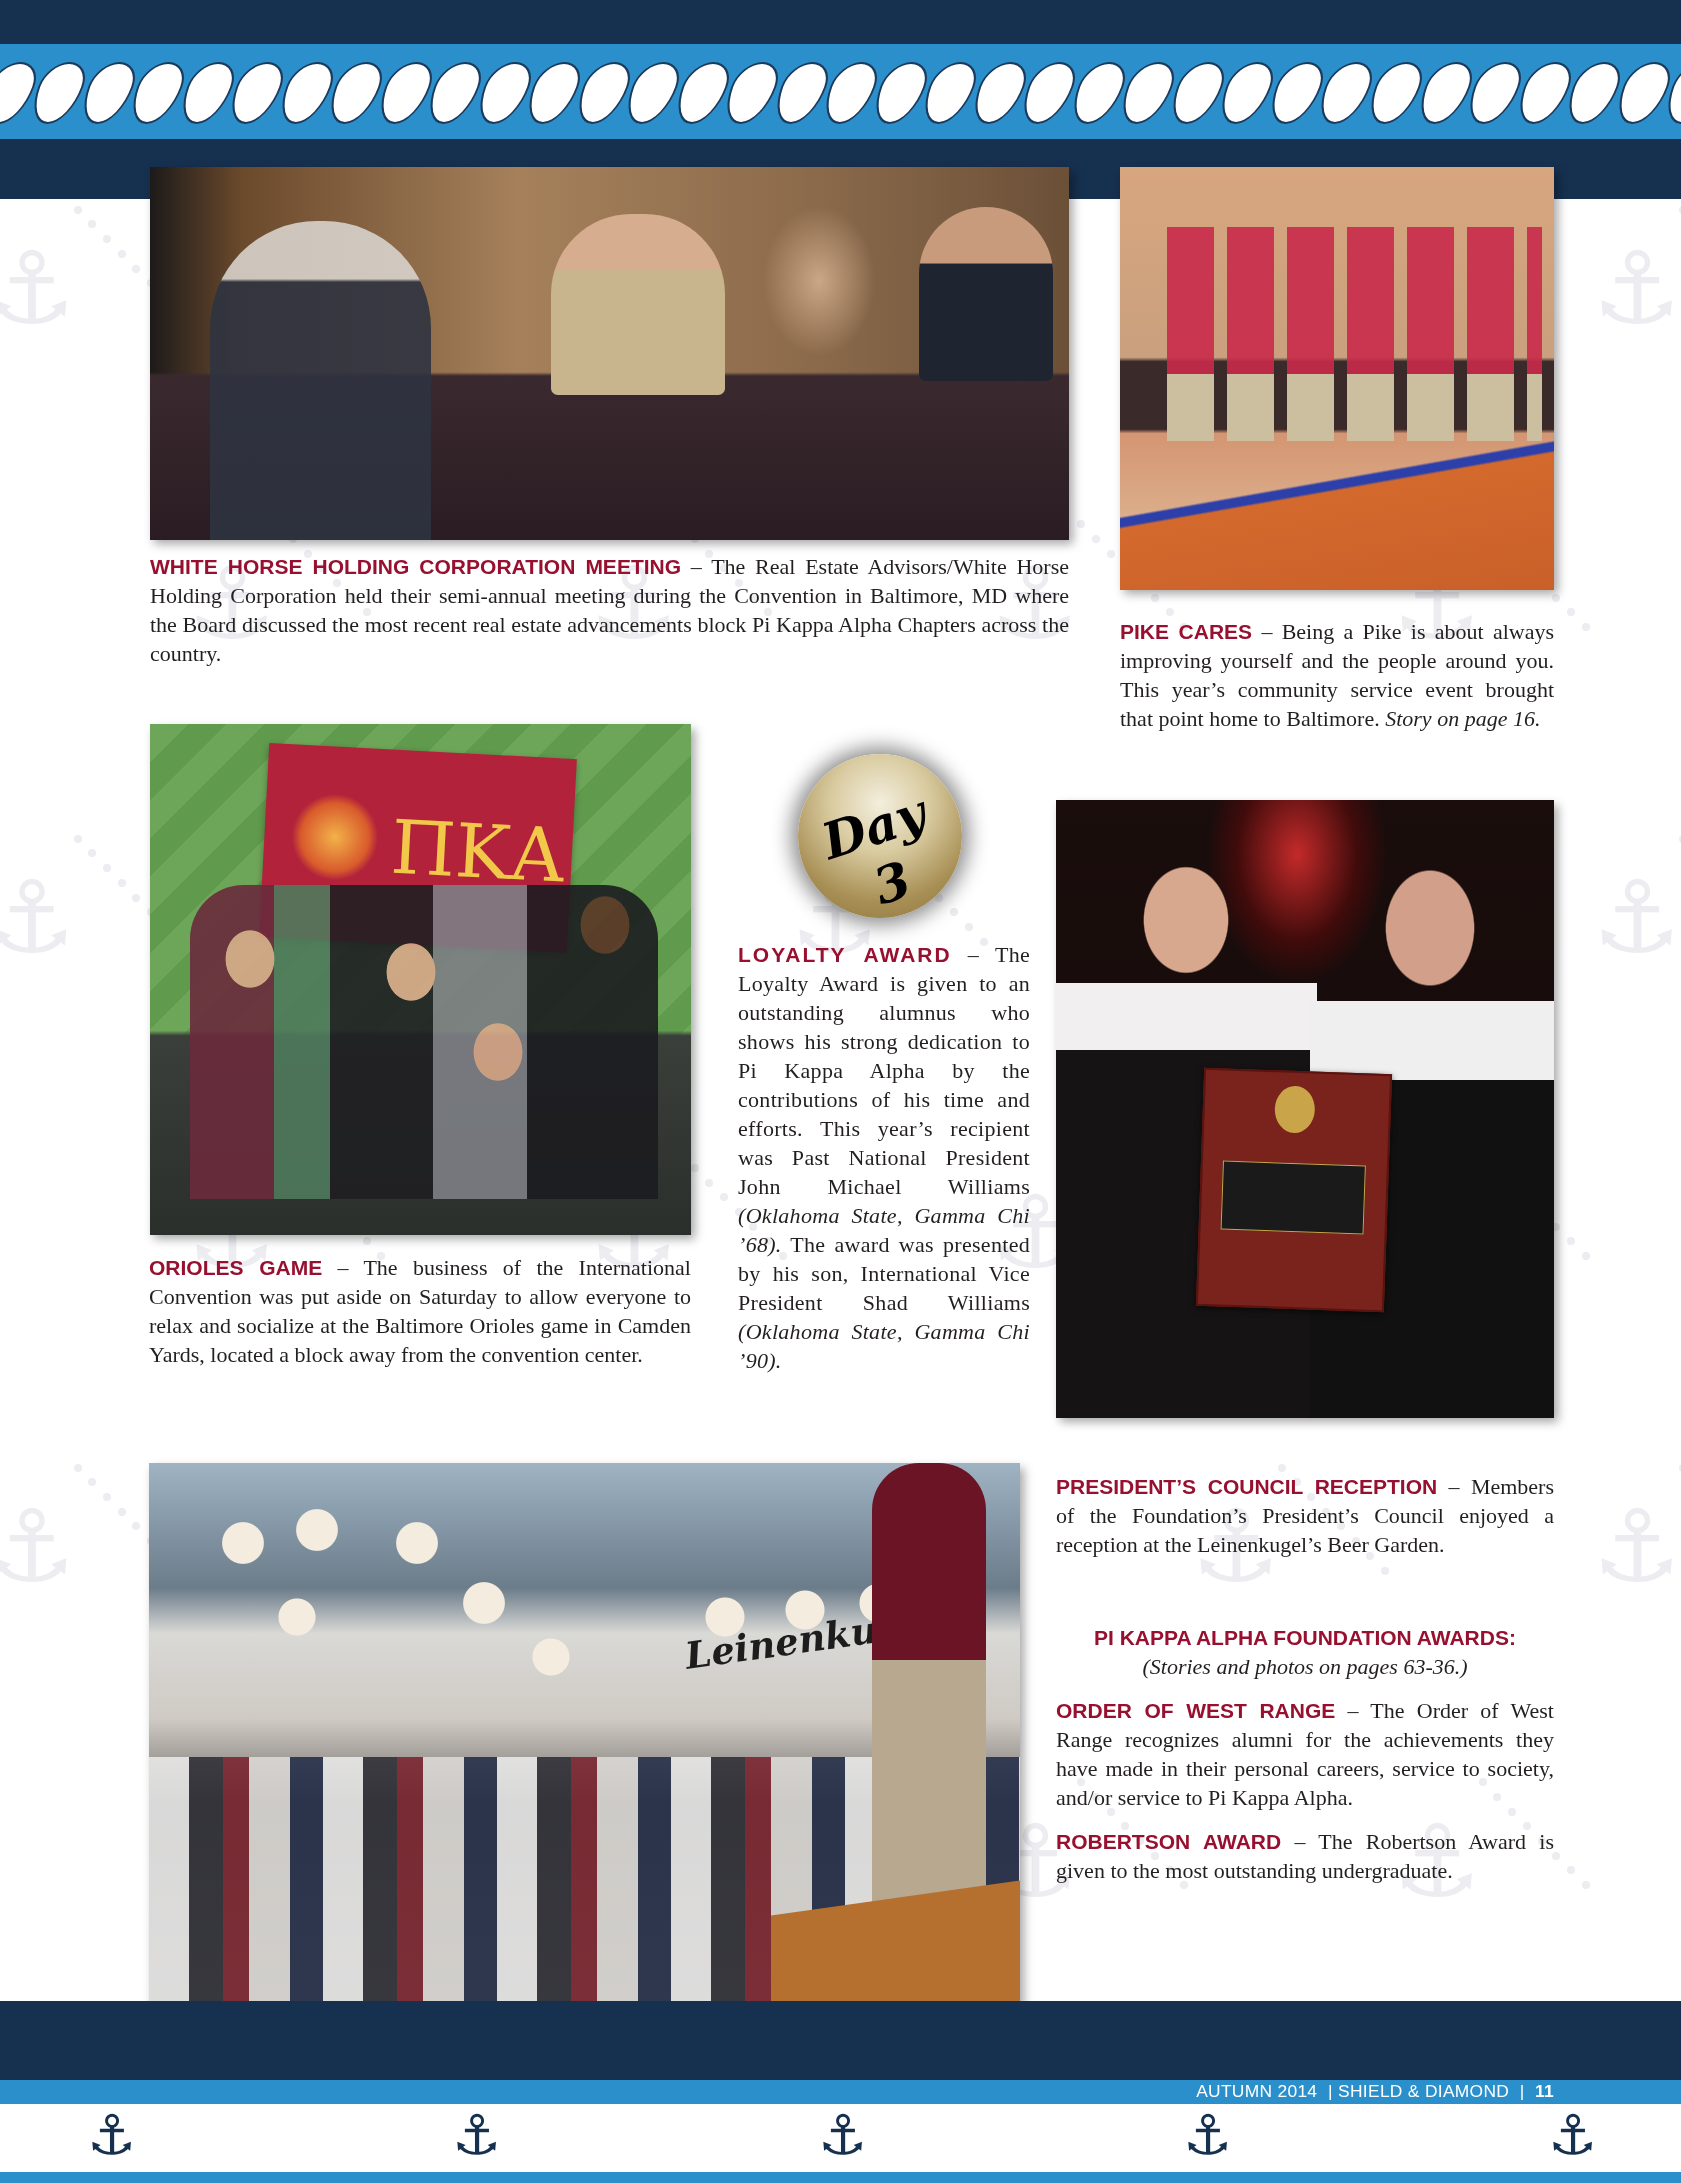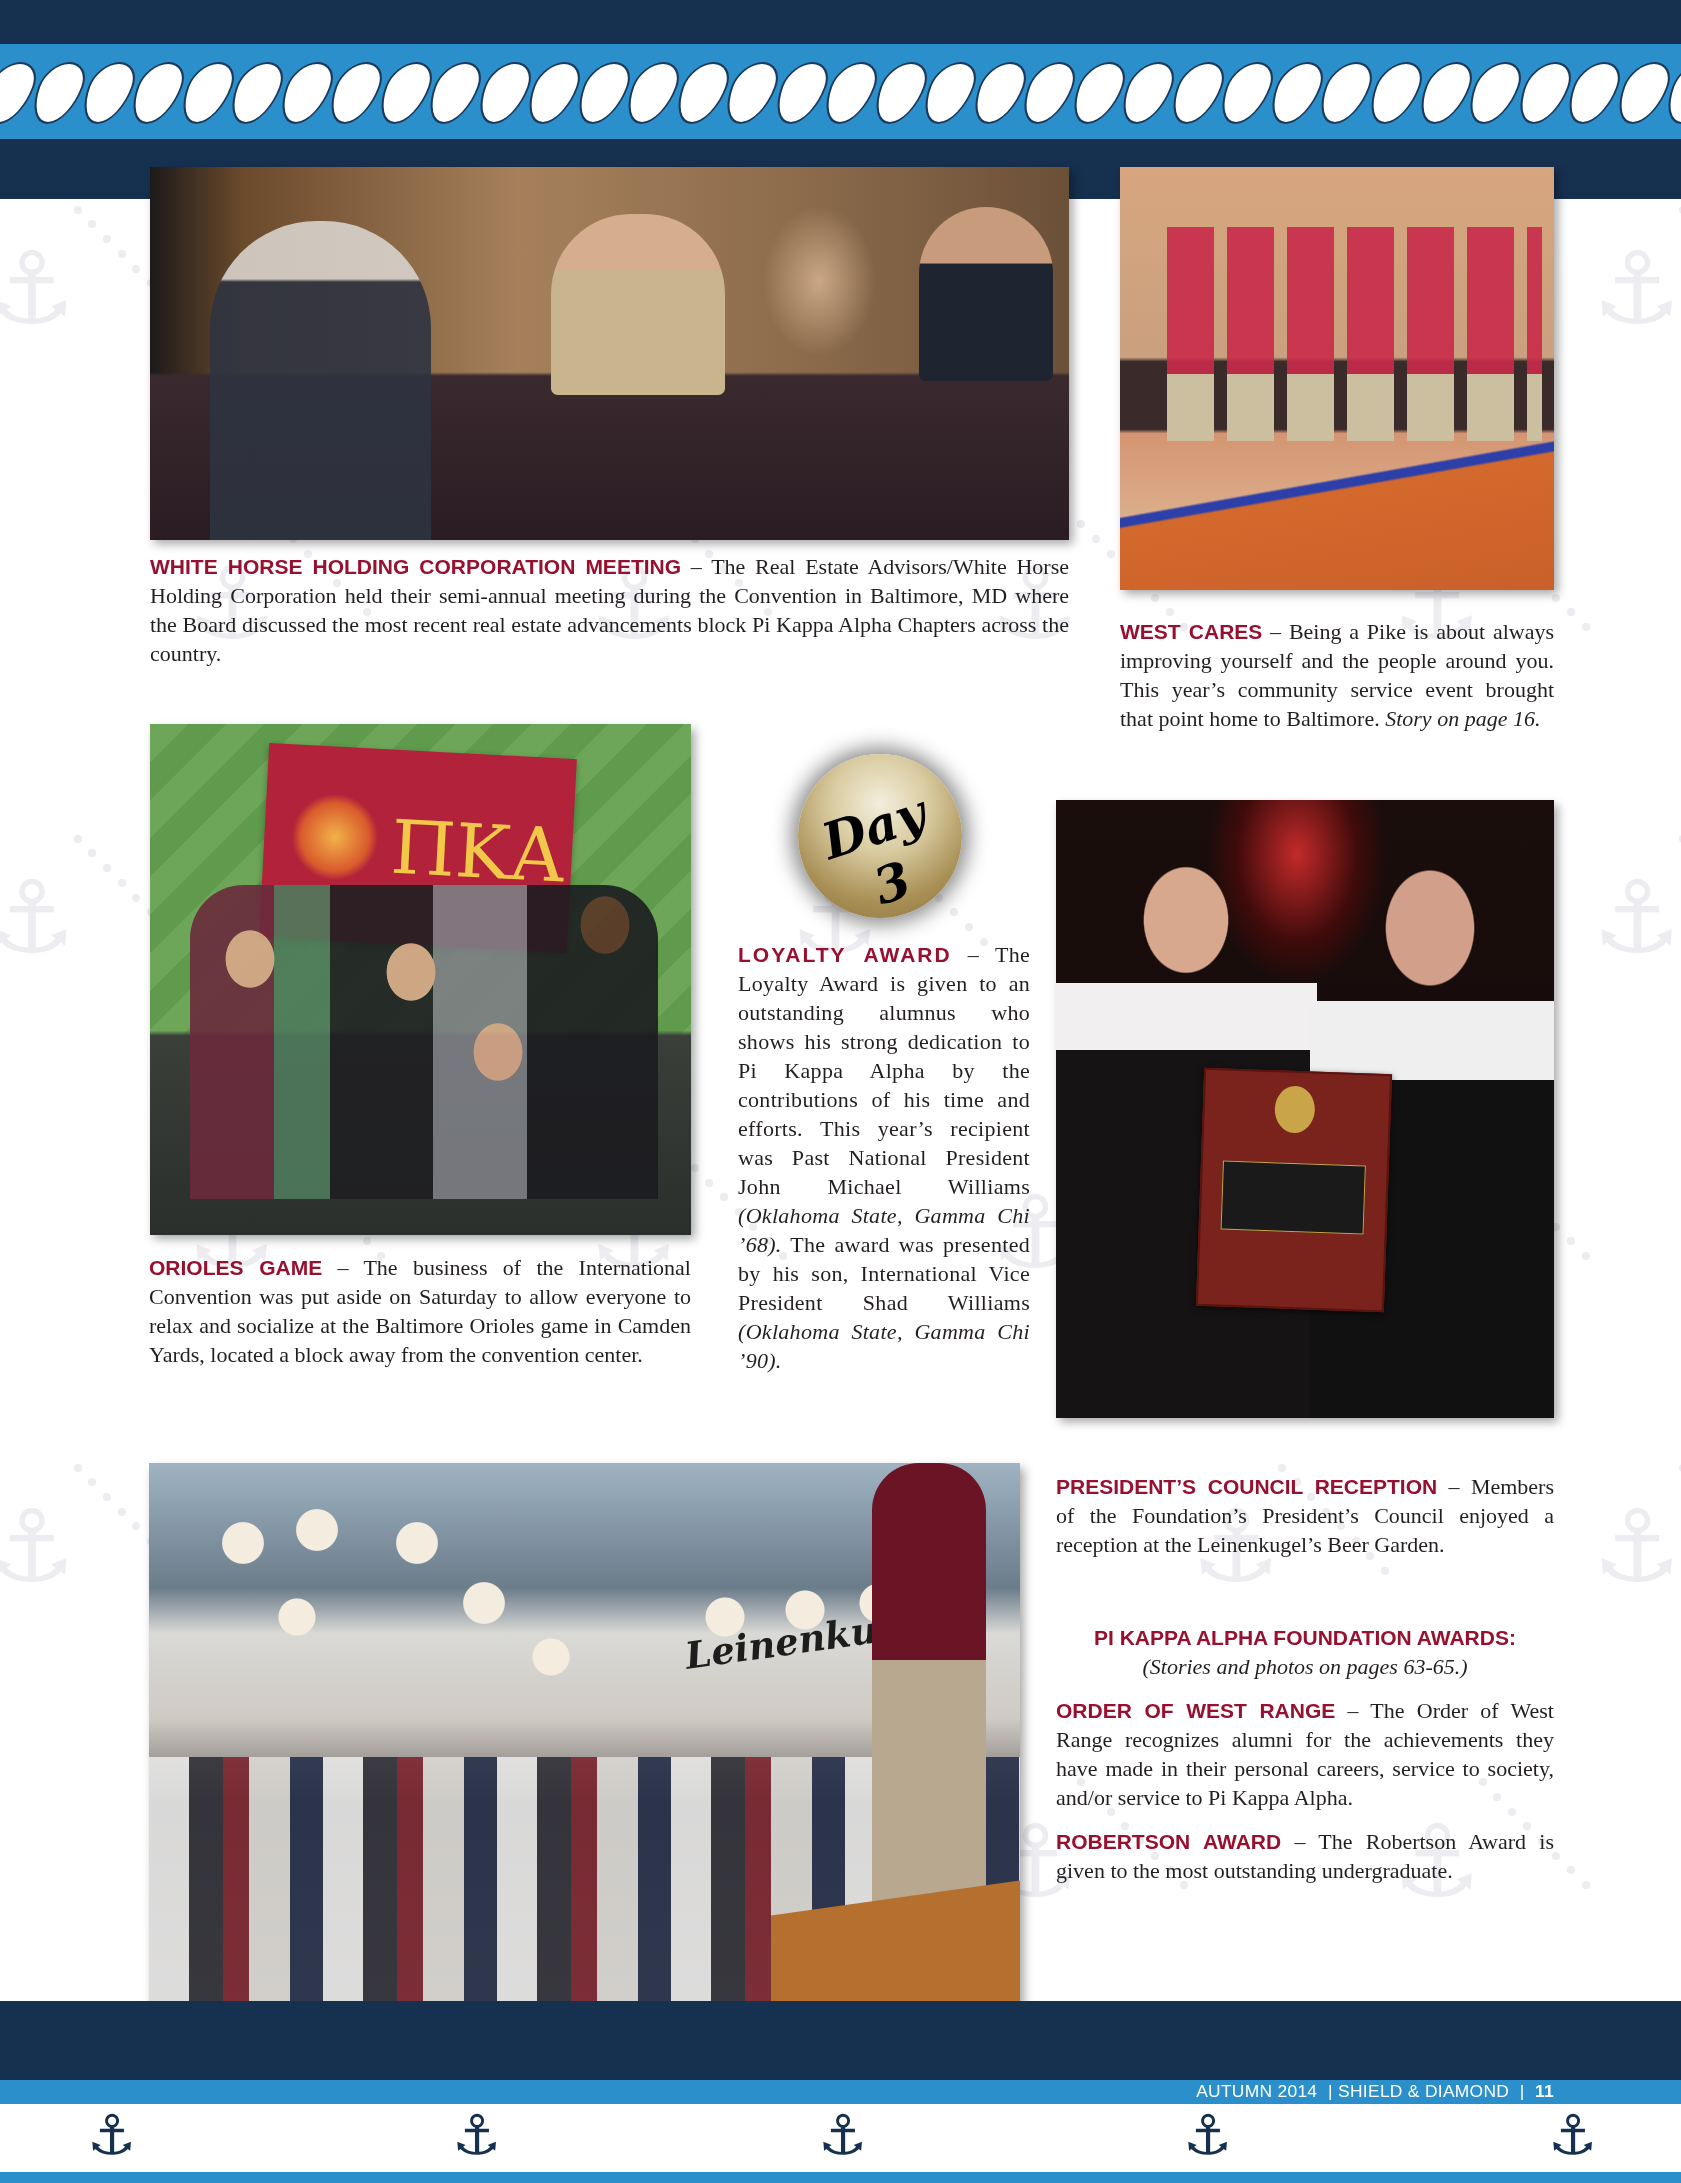--- a/index.html
+++ b/index.html
@@ -409,38 +409,38 @@
 </div>
 
 <div class="badge"></div>
 <div class="badge-text">Day 3</div>
 
 <div class="caption" style="left:150px;top:552px;width:919px;">
   <span class="head">WHITE HORSE HOLDING CORPORATION MEETING</span><span> – </span><span>The Real Estate Advisors/White Horse Holding Corporation held their semi-annual meeting during the Convention in Baltimore, MD where the Board discussed the most recent real estate advancements block Pi Kappa Alpha Chapters across the country.</span>
 </div>
 
 <div class="caption" style="left:1120px;top:617px;width:434px;">
-  <span class="head">WEST CARES</span><span> – </span><span>Being a Pike is about always improving yourself and the people around you. This year’s community service event brought that point home to Baltimore. </span><em>Story on page 16.</em>
+  <span class="head">PIKE CARES</span><span> – </span><span>Being a Pike is about always improving yourself and the people around you. This year’s community service event brought that point home to Baltimore. </span><em>Story on page 16.</em>
 </div>
 
 <div class="caption loyalty" style="left:738px;top:940px;width:292px;">
   <span class="head">LOYALTY AWARD</span><span> – </span><span>The Loyalty Award is given to an outstanding alumnus who shows his strong dedication to Pi Kappa Alpha by the contributions of his time and efforts. This year’s recipient was Past National President John Michael Williams </span><em>(Oklahoma State, Gamma Chi ’68).</em><span> The award was presented by his son, International Vice President Shad Williams </span><em>(Oklahoma State, Gamma Chi ’90).</em>
 </div>
 
 <div class="caption" style="left:149px;top:1253px;width:542px;">
   <span class="head">ORIOLES GAME</span><span> – </span><span>The business of the International Convention was put aside on Saturday to allow everyone to relax and socialize at the Baltimore Orioles game in Camden Yards, located a block away from the convention center.</span>
 </div>
 
 <div class="caption" style="left:1056px;top:1472px;width:498px;">
   <span class="head">PRESIDENT’S COUNCIL RECEPTION</span><span> – </span><span>Members of the Foundation’s President’s Council enjoyed a reception at the Leinenkugel’s Beer Garden.</span>
 </div>
 
 <div class="caption" style="left:1056px;top:1623px;width:498px;text-align:center;">
   <div class="head">PI KAPPA ALPHA FOUNDATION AWARDS:</div>
-  <em>(Stories and photos on pages 63-65.)</em>
+  <em>(Stories and photos on pages 63-36.)</em>
 </div>
 
 <div class="caption" style="left:1056px;top:1696px;width:498px;">
   <span class="head">ORDER OF WEST RANGE</span><span> – </span><span>The Order of West Range recognizes alumni for the achievements they have made in their personal careers, service to society, and/or service to Pi Kappa Alpha.</span>
 </div>
 
 <div class="caption" style="left:1056px;top:1827px;width:498px;">
   <span class="head">ROBERTSON AWARD</span><span> – </span><span>The Robertson Award is given to the most outstanding undergraduate.</span>
 </div>
 

